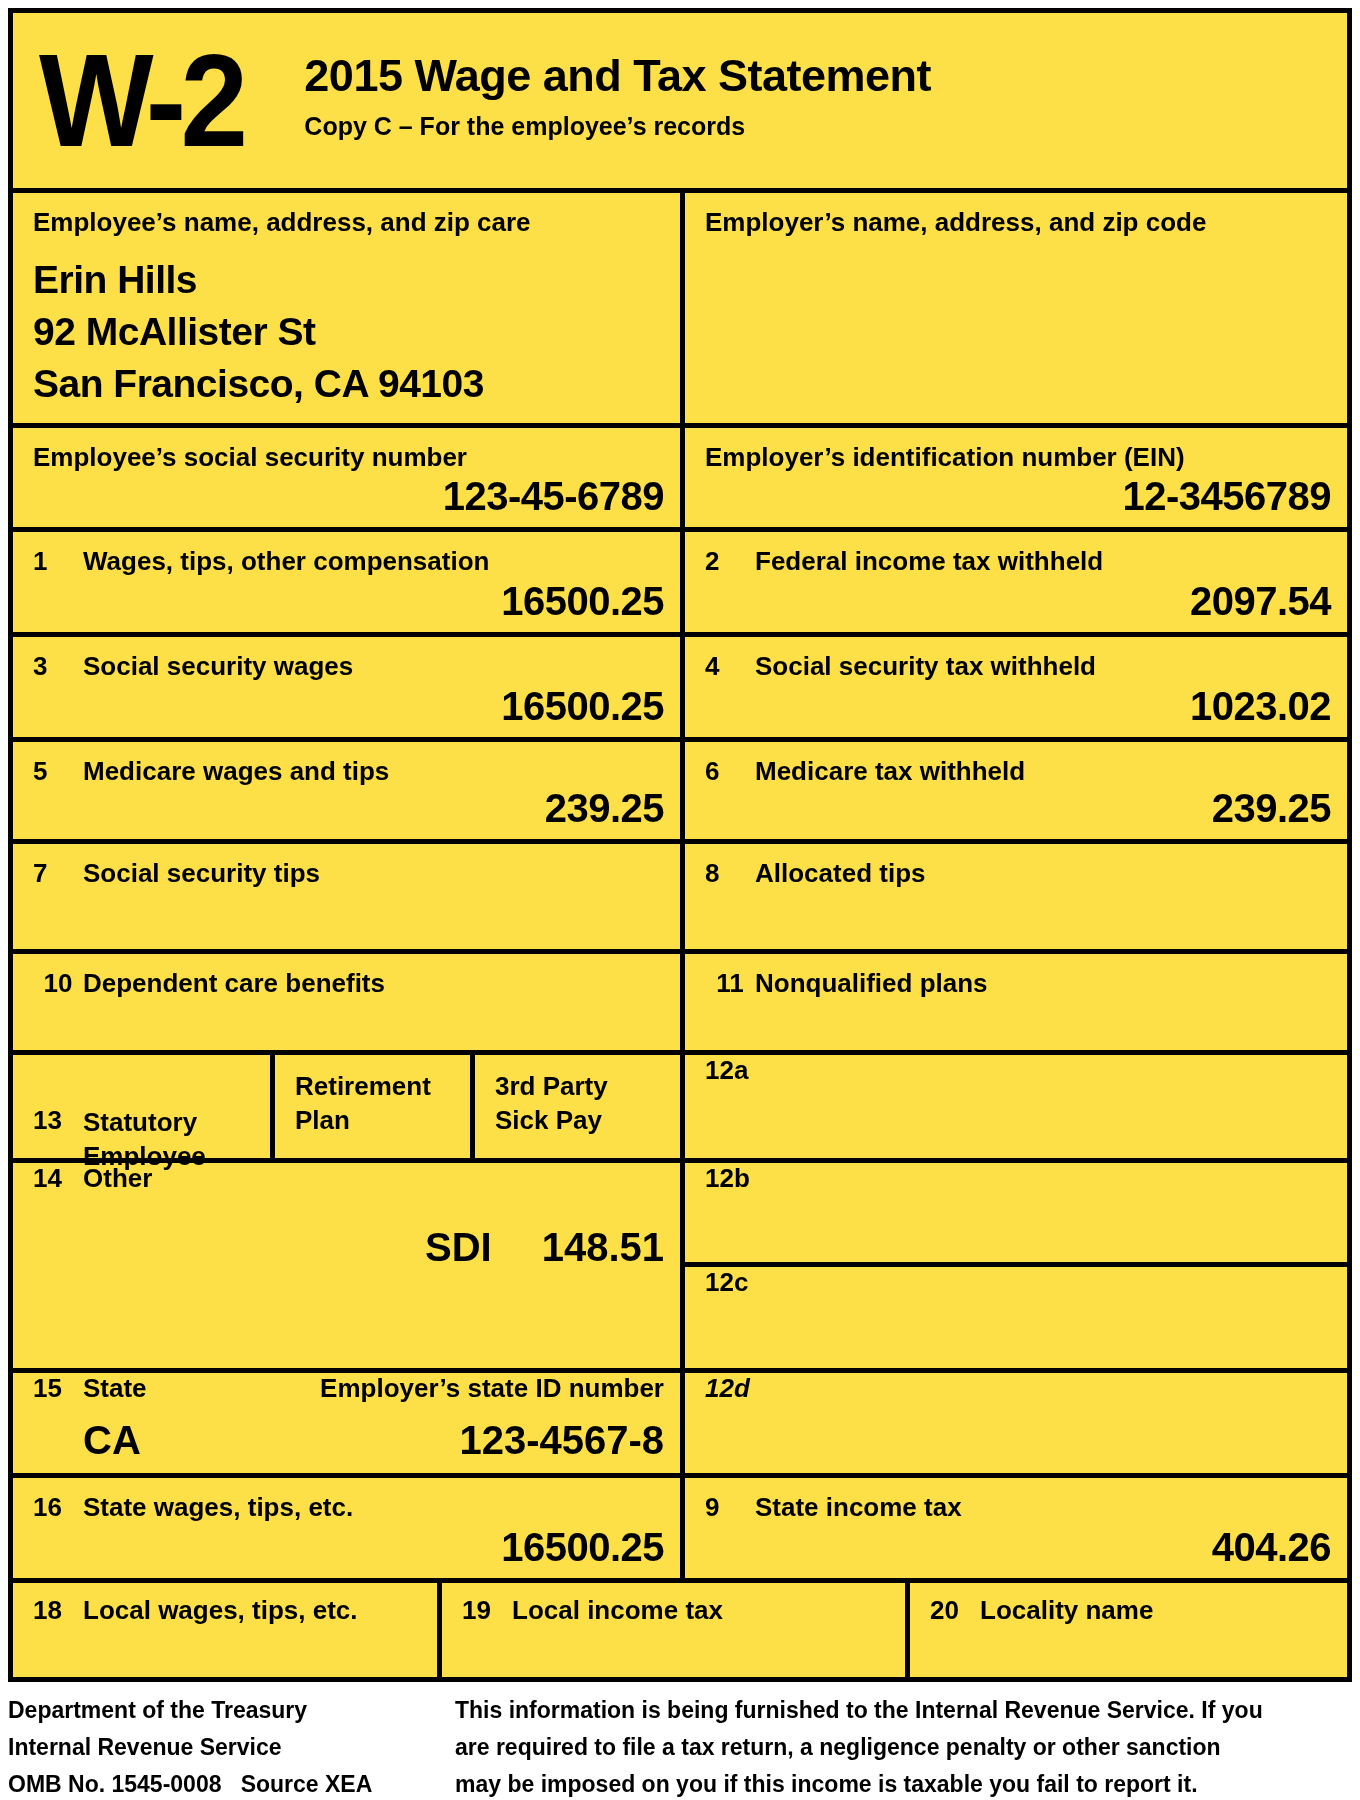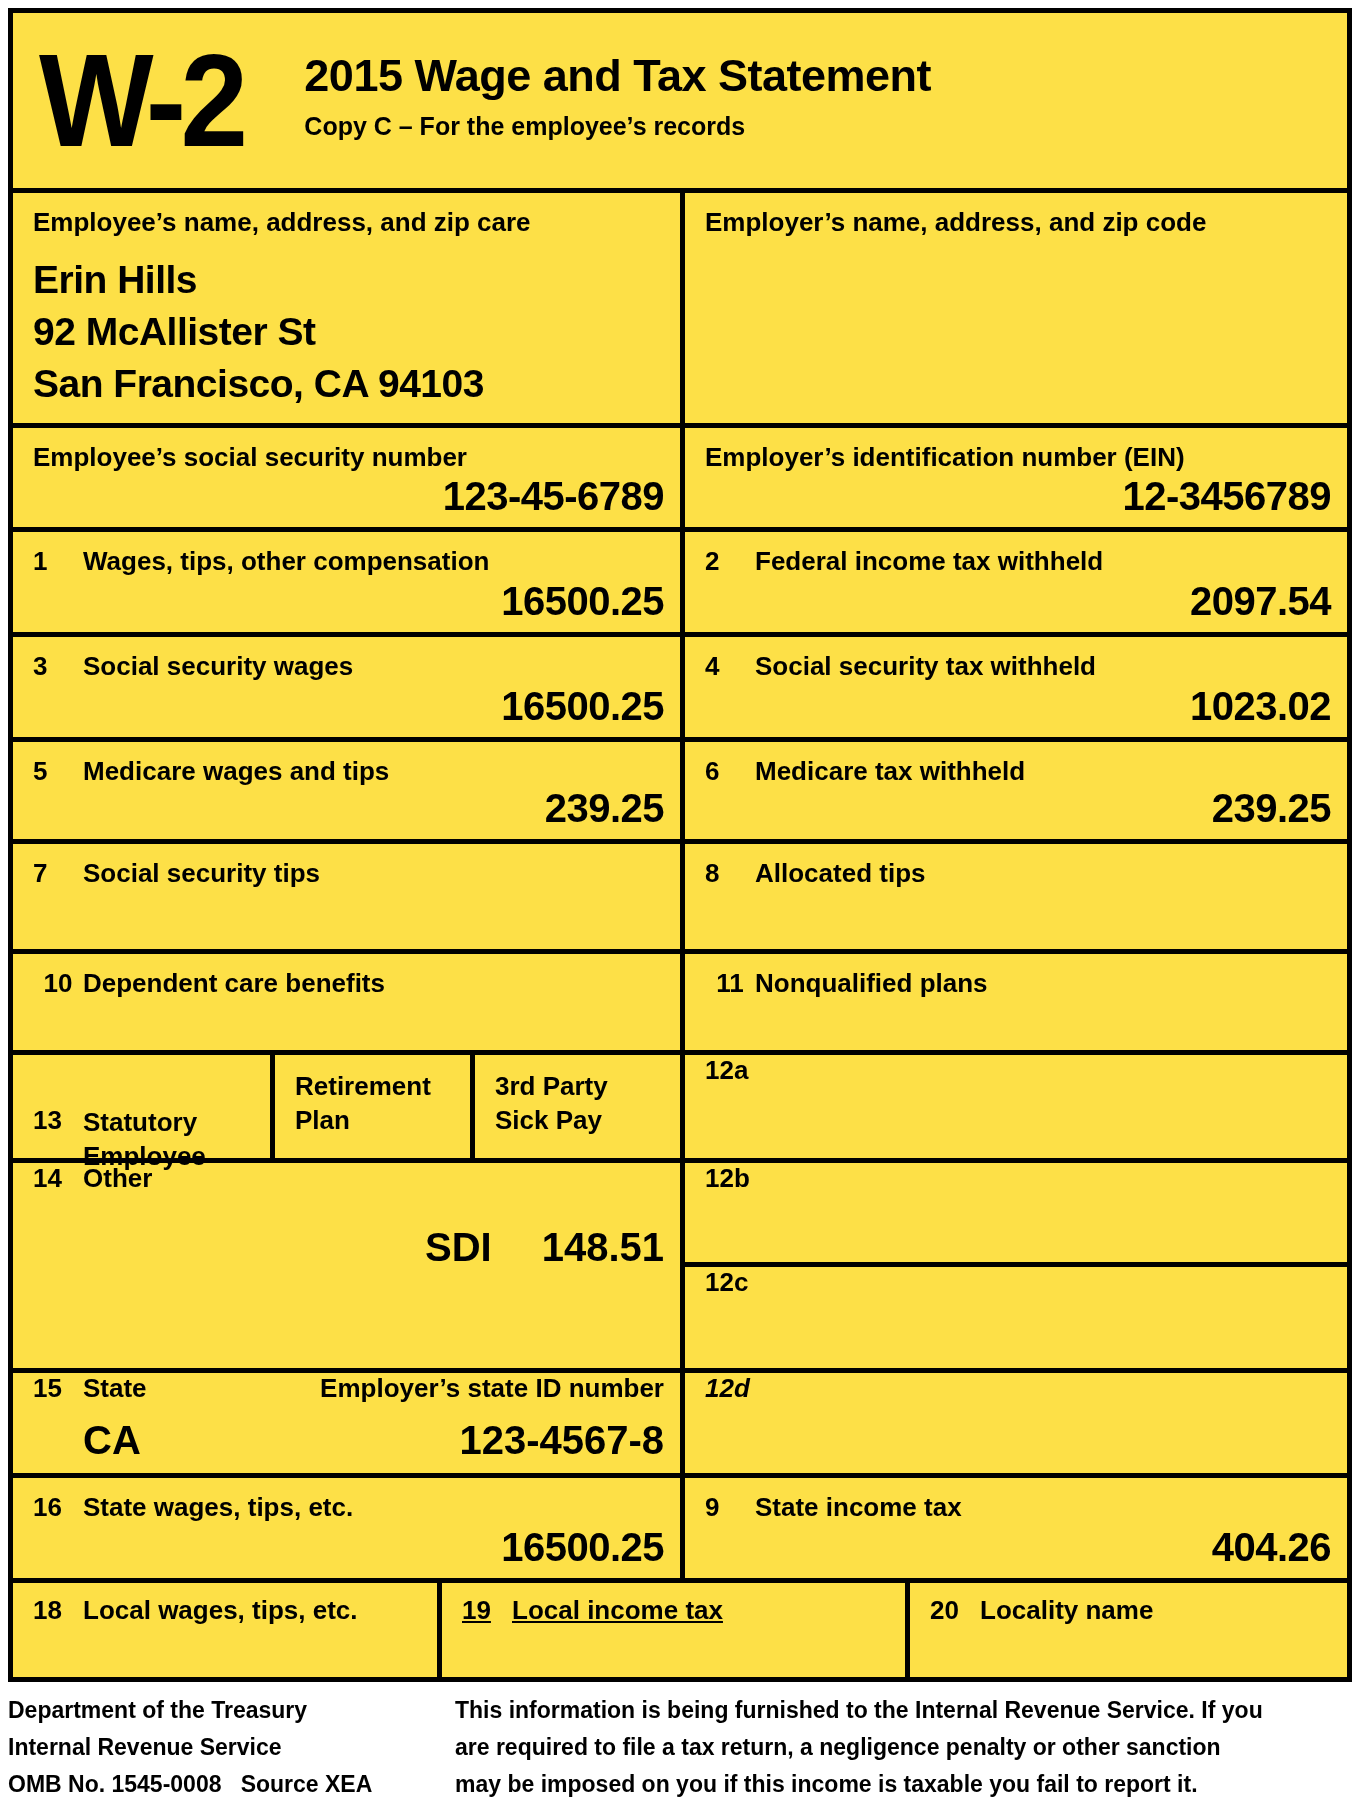--- a/index.html
+++ b/index.html
@@ -72,21 +72,21 @@
 
   .b14val { position:absolute; right:16px; top:62px; font-size:40px; white-space:nowrap; }
   .b14amt { margin-left:50px; }
 
   .b15line1 { display:flex; justify-content:space-between; font-size:26px; }
   .b15line2 { display:flex; justify-content:space-between; font-size:40px; margin-top:14px; }
   .b15state { margin-left:50px; }
 
   
   .c18 { flex:0 0 424px; position:relative; padding:12px 14px 8px 20px; }
-  .c19 { flex:0 0 468px; position:relative; padding:12px 24px 8px 20px; border-left:5px solid #000;text-decoration:underline; }
+  .c19 { flex:0 0 468px; position:relative; padding:12px 24px 8px 20px; border-left:5px solid #000; }
   .c20 { flex:1 1 auto;  position:relative; padding:12px 14px 8px 20px; border-left:5px solid #000; }
 
   
   .footer { position:absolute; left:8px; top:1692px; width:1344px; display:flex; }
   .fleft  { flex:0 0 447px; }
   .fright { flex:1 1 auto; }
   .fline  { font-size:23px; line-height:37px; white-space:pre-wrap; }
 </style>
 </head>
 <body>

